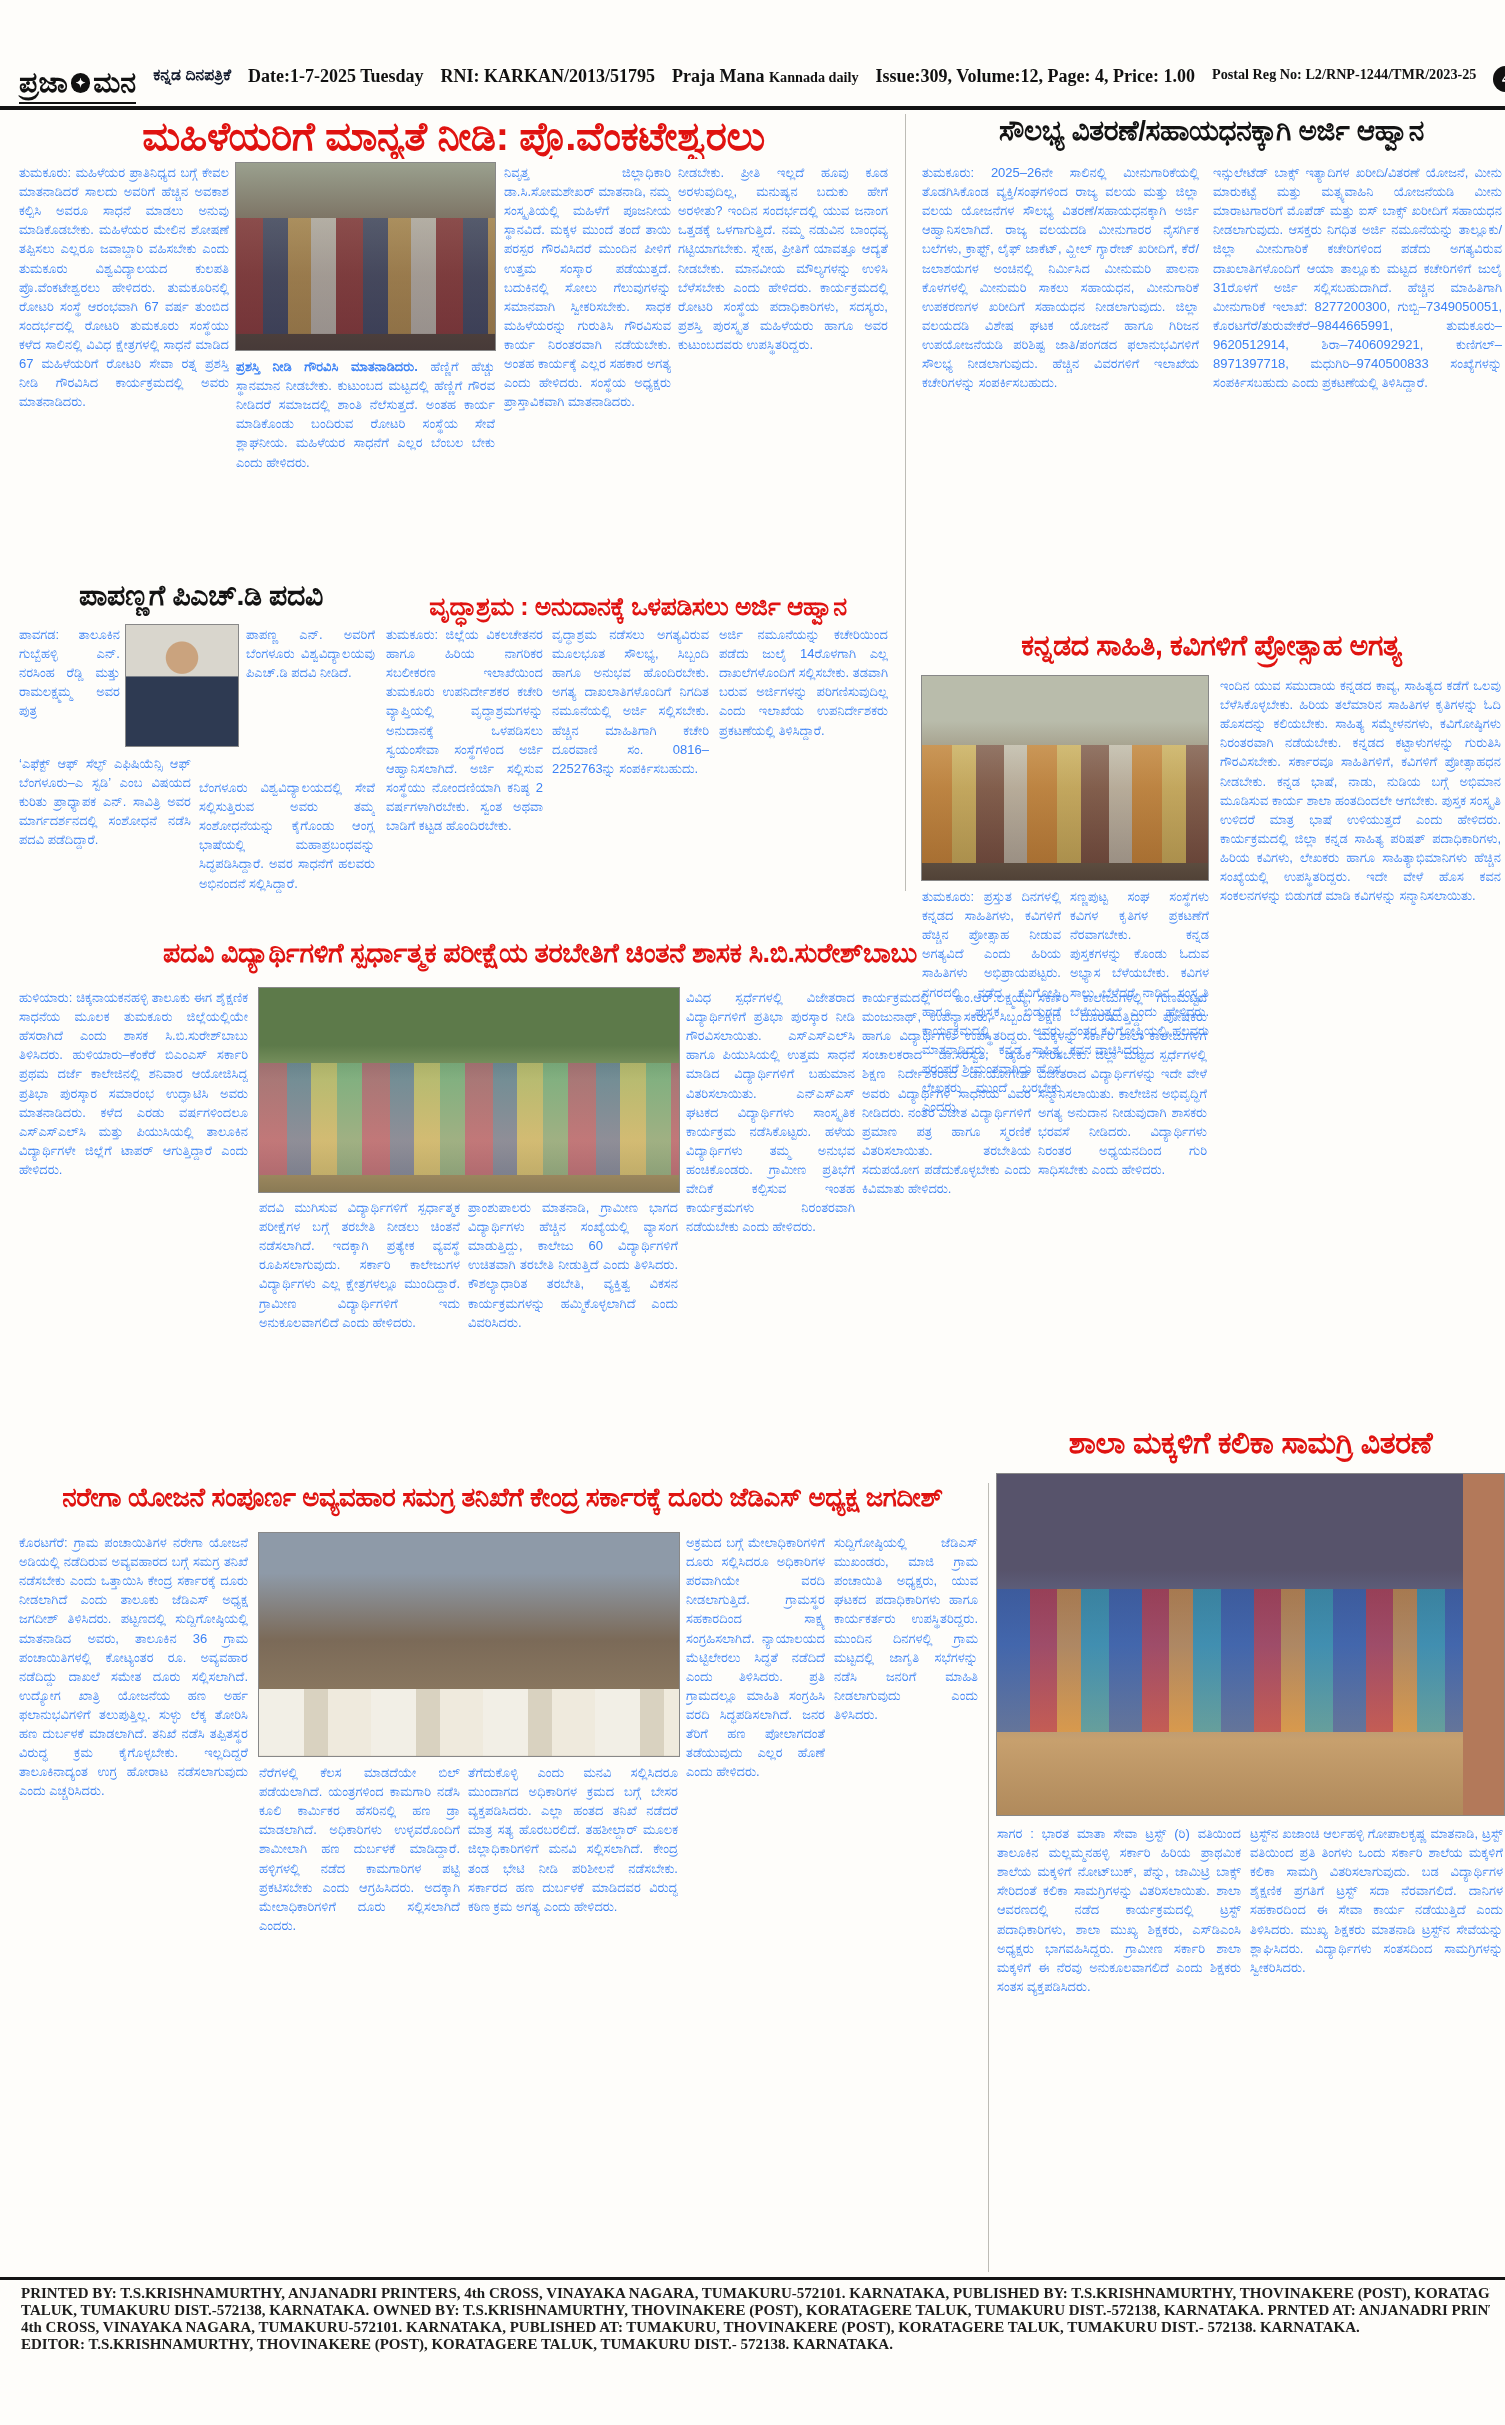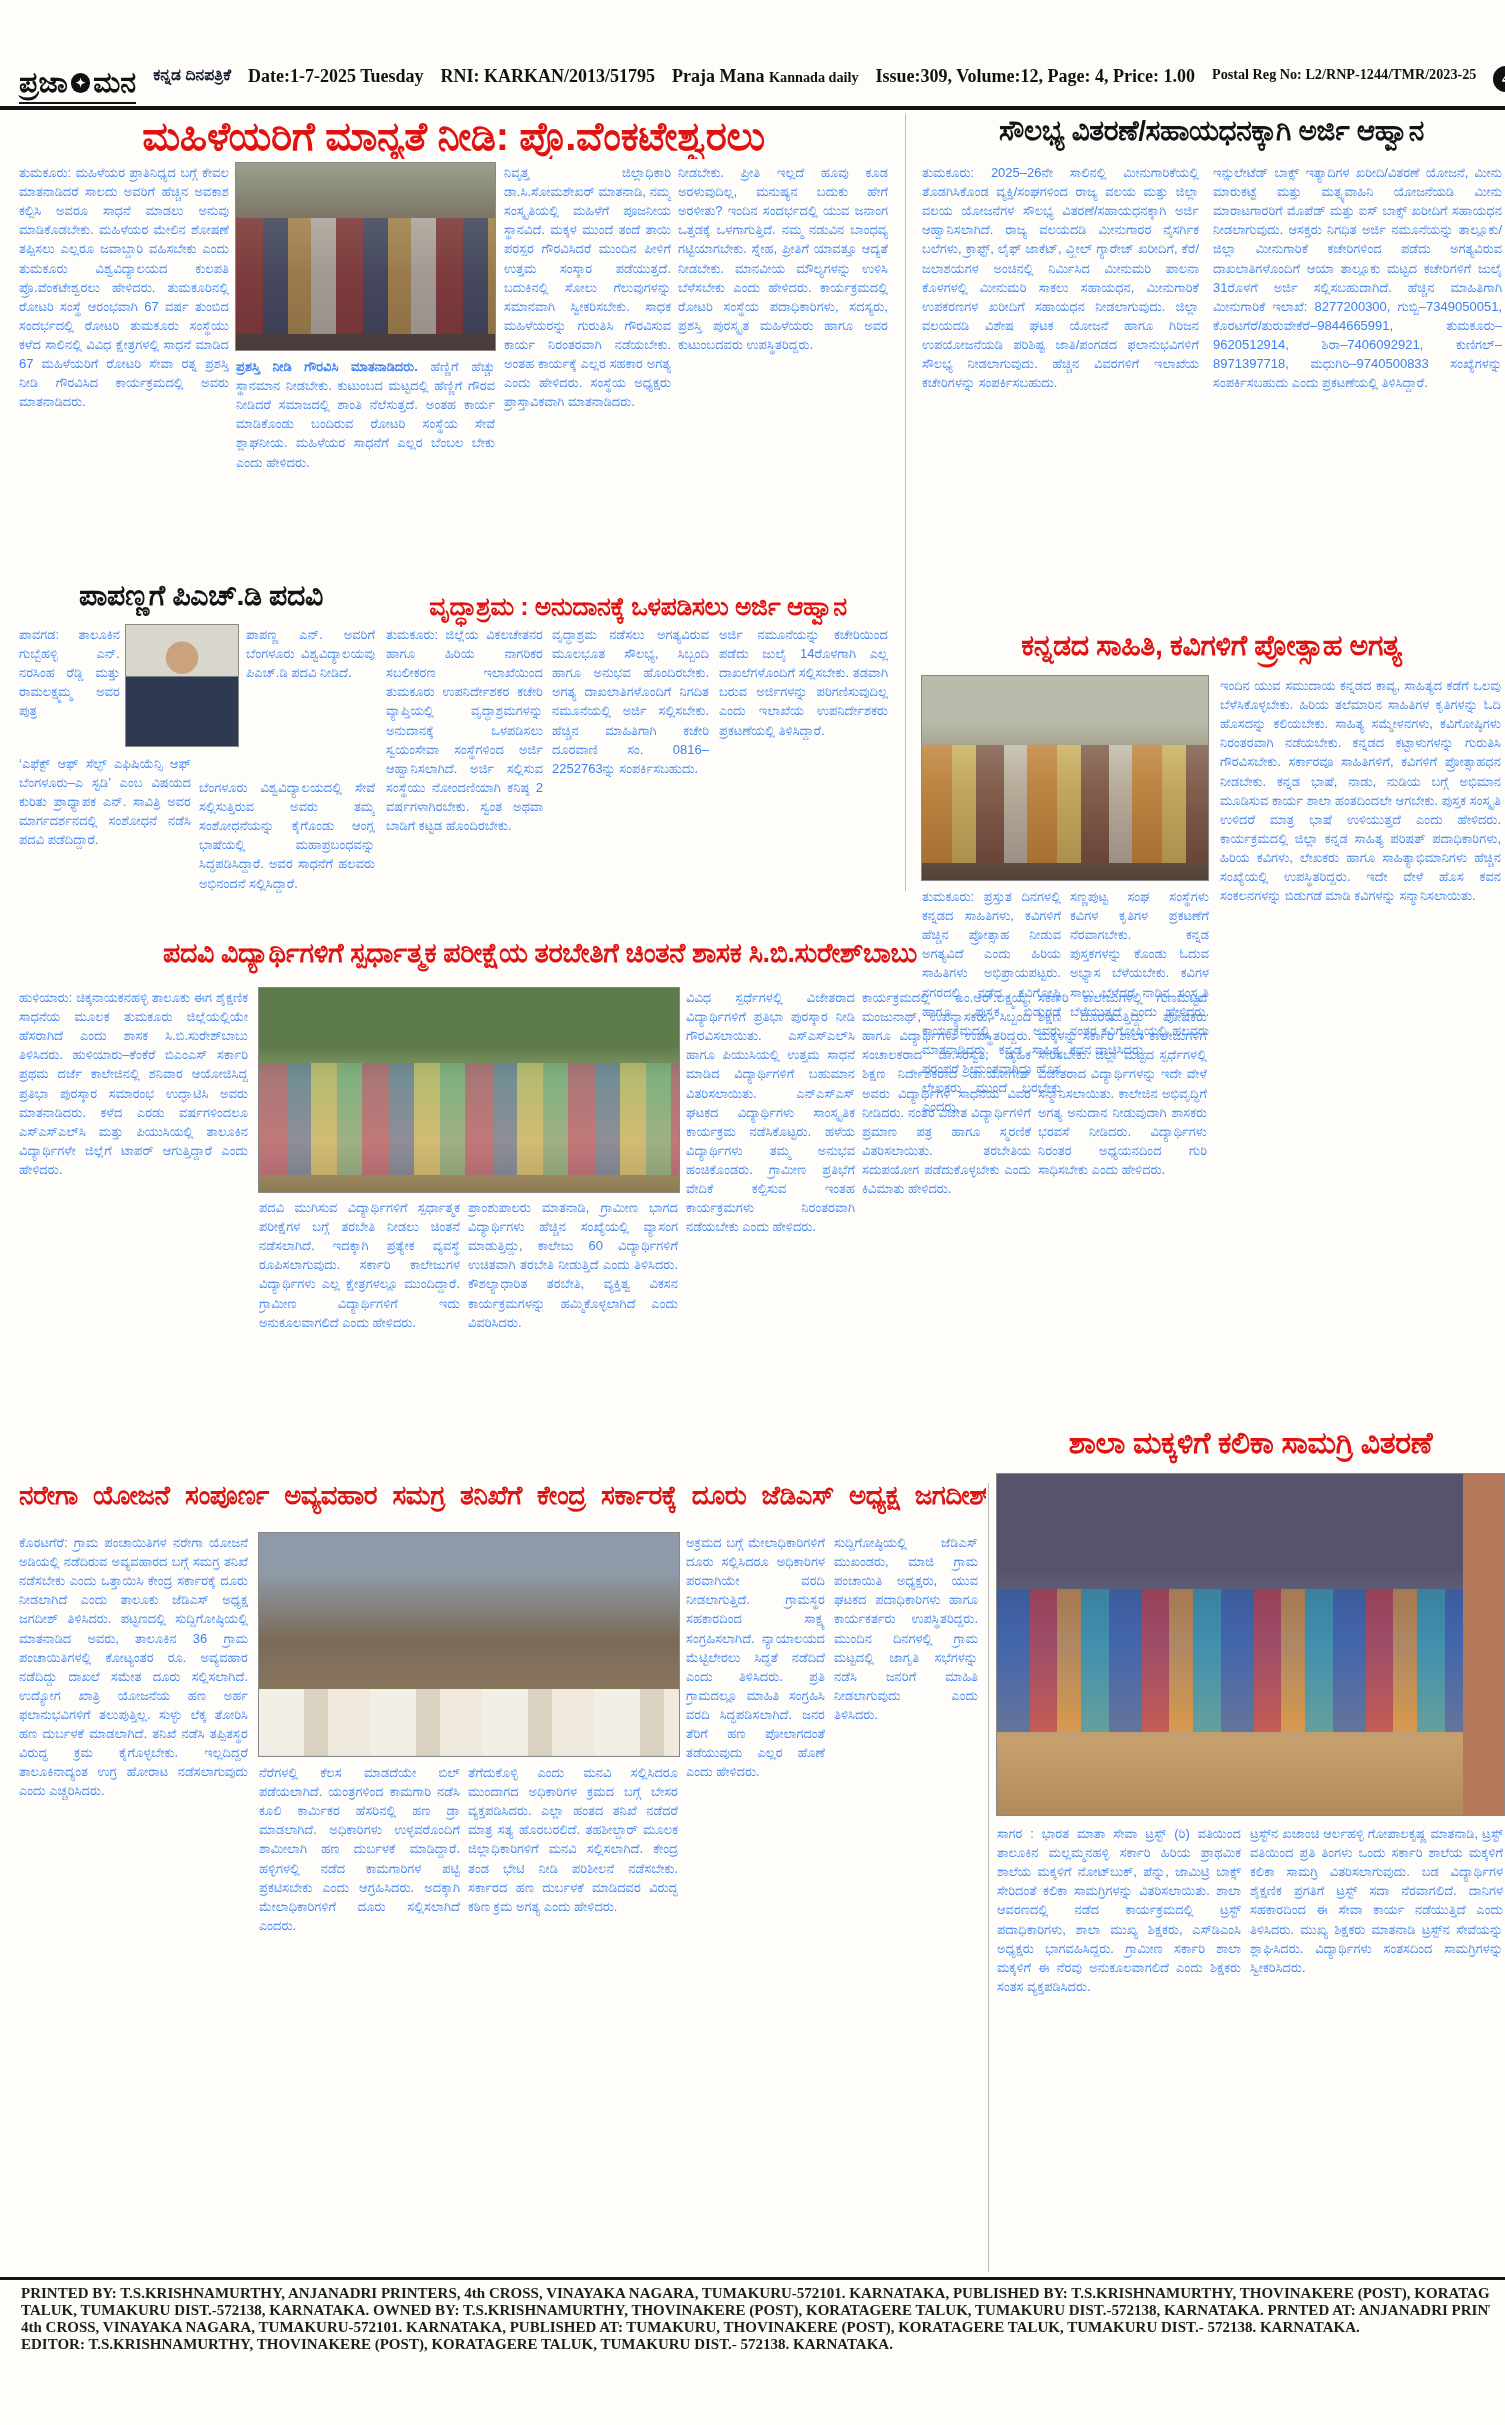--- a/index.html
+++ b/index.html
@@ -138,21 +138,21 @@
 
   <div class="photo" id="pF" style="left:259px;top:988px;width:420px;height:204px;"></div>
 
   <div class="kbody" style="left:259px;top:1198px;width:201px;height:274px;">ಪದವಿ ಮುಗಿಸುವ ವಿದ್ಯಾರ್ಥಿಗಳಿಗೆ ಸ್ಪರ್ಧಾತ್ಮಕ ಪರೀಕ್ಷೆಗಳ ಬಗ್ಗೆ ತರಬೇತಿ ನೀಡಲು ಚಿಂತನೆ ನಡೆಸಲಾಗಿದೆ. ಇದಕ್ಕಾಗಿ ಪ್ರತ್ಯೇಕ ವ್ಯವಸ್ಥೆ ರೂಪಿಸಲಾಗುವುದು. ಸರ್ಕಾರಿ ಕಾಲೇಜುಗಳ ವಿದ್ಯಾರ್ಥಿಗಳು ಎಲ್ಲ ಕ್ಷೇತ್ರಗಳಲ್ಲೂ ಮುಂದಿದ್ದಾರೆ. ಗ್ರಾಮೀಣ ವಿದ್ಯಾರ್ಥಿಗಳಿಗೆ ಇದು ಅನುಕೂಲವಾಗಲಿದೆ ಎಂದು ಹೇಳಿದರು.</div>
   <div class="kbody" style="left:468px;top:1198px;width:210px;height:274px;">ಪ್ರಾಂಶುಪಾಲರು ಮಾತನಾಡಿ, ಗ್ರಾಮೀಣ ಭಾಗದ ವಿದ್ಯಾರ್ಥಿಗಳು ಹೆಚ್ಚಿನ ಸಂಖ್ಯೆಯಲ್ಲಿ ವ್ಯಾಸಂಗ ಮಾಡುತ್ತಿದ್ದು, ಕಾಲೇಜು 60 ವಿದ್ಯಾರ್ಥಿಗಳಿಗೆ ಉಚಿತವಾಗಿ ತರಬೇತಿ ನೀಡುತ್ತಿದೆ ಎಂದು ತಿಳಿಸಿದರು. ಕೌಶಲ್ಯಾಧಾರಿತ ತರಬೇತಿ, ವ್ಯಕ್ತಿತ್ವ ವಿಕಸನ ಕಾರ್ಯಕ್ರಮಗಳನ್ನು ಹಮ್ಮಿಕೊಳ್ಳಲಾಗಿದೆ ಎಂದು ವಿವರಿಸಿದರು.</div>
 
   <div class="kbody" style="left:686px;top:988px;width:169px;height:483px;">ವಿವಿಧ ಸ್ಪರ್ಧೆಗಳಲ್ಲಿ ವಿಜೇತರಾದ ವಿದ್ಯಾರ್ಥಿಗಳಿಗೆ ಪ್ರತಿಭಾ ಪುರಸ್ಕಾರ ನೀಡಿ ಗೌರವಿಸಲಾಯಿತು. ಎಸ್‌ಎಸ್‌ಎಲ್‌ಸಿ ಹಾಗೂ ಪಿಯುಸಿಯಲ್ಲಿ ಉತ್ತಮ ಸಾಧನೆ ಮಾಡಿದ ವಿದ್ಯಾರ್ಥಿಗಳಿಗೆ ಬಹುಮಾನ ವಿತರಿಸಲಾಯಿತು. ಎನ್‌ಎಸ್‌ಎಸ್ ಘಟಕದ ವಿದ್ಯಾರ್ಥಿಗಳು ಸಾಂಸ್ಕೃತಿಕ ಕಾರ್ಯಕ್ರಮ ನಡೆಸಿಕೊಟ್ಟರು. ಹಳೆಯ ವಿದ್ಯಾರ್ಥಿಗಳು ತಮ್ಮ ಅನುಭವ ಹಂಚಿಕೊಂಡರು. ಗ್ರಾಮೀಣ ಪ್ರತಿಭೆಗೆ ವೇದಿಕೆ ಕಲ್ಪಿಸುವ ಇಂತಹ ಕಾರ್ಯಕ್ರಮಗಳು ನಿರಂತರವಾಗಿ ನಡೆಯಬೇಕು ಎಂದು ಹೇಳಿದರು.</div>
   <div class="kbody" style="left:862px;top:988px;width:169px;height:483px;">ಕಾರ್ಯಕ್ರಮದಲ್ಲಿ ಎಂ.ಆರ್.ಲಕ್ಷ್ಮಯ್ಯ, ಮಂಜುನಾಥ್, ಉಪನ್ಯಾಸಕರು, ಸಿಬ್ಬಂದಿ ಹಾಗೂ ವಿದ್ಯಾರ್ಥಿಗಳು ಉಪಸ್ಥಿತರಿದ್ದರು. ಸಂಚಾಲಕರಾದ ಡಾ.ಸರಸ್ವತಿ, ದೈಹಿಕ ಶಿಕ್ಷಣ ನಿರ್ದೇಶಕರಾದ ಡಾ.ಯೋಗೇಶ್ ಅವರು ವಿದ್ಯಾರ್ಥಿಗಳ ಸಾಧನೆಯ ವಿವರ ನೀಡಿದರು. ನಂತರ ವಿಜೇತ ವಿದ್ಯಾರ್ಥಿಗಳಿಗೆ ಪ್ರಮಾಣ ಪತ್ರ ಹಾಗೂ ಸ್ಮರಣಿಕೆ ವಿತರಿಸಲಾಯಿತು. ತರಬೇತಿಯ ಸದುಪಯೋಗ ಪಡೆದುಕೊಳ್ಳಬೇಕು ಎಂದು ಕಿವಿಮಾತು ಹೇಳಿದರು.</div>
   <div class="kbody" style="left:1038px;top:988px;width:169px;height:483px;">ಸರ್ಕಾರಿ ಕಾಲೇಜುಗಳಲ್ಲಿ ಗುಣಮಟ್ಟದ ಶಿಕ್ಷಣ ದೊರೆಯುತ್ತಿದ್ದು ಪೋಷಕರು ಮಕ್ಕಳನ್ನು ಸರ್ಕಾರಿ ಶಾಲಾ ಕಾಲೇಜುಗಳಿಗೆ ಸೇರಿಸಬೇಕು. ಜಿಲ್ಲಾ ಮಟ್ಟದ ಸ್ಪರ್ಧೆಗಳಲ್ಲಿ ವಿಜೇತರಾದ ವಿದ್ಯಾರ್ಥಿಗಳನ್ನು ಇದೇ ವೇಳೆ ಸನ್ಮಾನಿಸಲಾಯಿತು. ಕಾಲೇಜಿನ ಅಭಿವೃದ್ಧಿಗೆ ಅಗತ್ಯ ಅನುದಾನ ನೀಡುವುದಾಗಿ ಶಾಸಕರು ಭರವಸೆ ನೀಡಿದರು. ವಿದ್ಯಾರ್ಥಿಗಳು ನಿರಂತರ ಅಧ್ಯಯನದಿಂದ ಗುರಿ ಸಾಧಿಸಬೇಕು ಎಂದು ಹೇಳಿದರು.</div>
 
-  <div class="hl red" style="left:19px;top:1483px;width:967px;height:43px;font-size:26px;font-family:Liberation Mono, monospace;">ನರೇಗಾ ಯೋಜನೆ ಸಂಪೂರ್ಣ ಅವ್ಯವಹಾರ ಸಮಗ್ರ ತನಿಖೆಗೆ ಕೇಂದ್ರ ಸರ್ಕಾರಕ್ಕೆ ದೂರು ಜೆಡಿಎಸ್ ಅಧ್ಯಕ್ಷ ಜಗದೀಶ್</div>
+  <div class="hl red" style="left:19px;top:1483px;width:967px;height:43px;font-size:26px;">ನರೇಗಾ ಯೋಜನೆ ಸಂಪೂರ್ಣ ಅವ್ಯವಹಾರ ಸಮಗ್ರ ತನಿಖೆಗೆ ಕೇಂದ್ರ ಸರ್ಕಾರಕ್ಕೆ ದೂರು ಜೆಡಿಎಸ್ ಅಧ್ಯಕ್ಷ ಜಗದೀಶ್</div>
 
   <div class="kbody" style="left:19px;top:1533px;width:229px;height:738px;">ಕೊರಟಗೆರೆ: ಗ್ರಾಮ ಪಂಚಾಯಿತಿಗಳ ನರೇಗಾ ಯೋಜನೆ ಅಡಿಯಲ್ಲಿ ನಡೆದಿರುವ ಅವ್ಯವಹಾರದ ಬಗ್ಗೆ ಸಮಗ್ರ ತನಿಖೆ ನಡೆಸಬೇಕು ಎಂದು ಒತ್ತಾಯಿಸಿ ಕೇಂದ್ರ ಸರ್ಕಾರಕ್ಕೆ ದೂರು ನೀಡಲಾಗಿದೆ ಎಂದು ತಾಲೂಕು ಜೆಡಿಎಸ್ ಅಧ್ಯಕ್ಷ ಜಗದೀಶ್ ತಿಳಿಸಿದರು. ಪಟ್ಟಣದಲ್ಲಿ ಸುದ್ದಿಗೋಷ್ಠಿಯಲ್ಲಿ ಮಾತನಾಡಿದ ಅವರು, ತಾಲೂಕಿನ 36 ಗ್ರಾಮ ಪಂಚಾಯಿತಿಗಳಲ್ಲಿ ಕೋಟ್ಯಂತರ ರೂ. ಅವ್ಯವಹಾರ ನಡೆದಿದ್ದು ದಾಖಲೆ ಸಮೇತ ದೂರು ಸಲ್ಲಿಸಲಾಗಿದೆ. ಉದ್ಯೋಗ ಖಾತ್ರಿ ಯೋಜನೆಯ ಹಣ ಅರ್ಹ ಫಲಾನುಭವಿಗಳಿಗೆ ತಲುಪುತ್ತಿಲ್ಲ. ಸುಳ್ಳು ಲೆಕ್ಕ ತೋರಿಸಿ ಹಣ ದುರ್ಬಳಕೆ ಮಾಡಲಾಗಿದೆ. ತನಿಖೆ ನಡೆಸಿ ತಪ್ಪಿತಸ್ಥರ ವಿರುದ್ಧ ಕ್ರಮ ಕೈಗೊಳ್ಳಬೇಕು. ಇಲ್ಲದಿದ್ದರೆ ತಾಲೂಕಿನಾದ್ಯಂತ ಉಗ್ರ ಹೋರಾಟ ನಡೆಸಲಾಗುವುದು ಎಂದು ಎಚ್ಚರಿಸಿದರು.</div>
 
   <div class="photo" id="pG" style="left:259px;top:1533px;width:420px;height:223px;"></div>
 
   <div class="kbody" style="left:259px;top:1763px;width:201px;height:508px;">ನೆರೆಗಳಲ್ಲಿ ಕೆಲಸ ಮಾಡದೆಯೇ ಬಿಲ್ ಪಡೆಯಲಾಗಿದೆ. ಯಂತ್ರಗಳಿಂದ ಕಾಮಗಾರಿ ನಡೆಸಿ ಕೂಲಿ ಕಾರ್ಮಿಕರ ಹೆಸರಿನಲ್ಲಿ ಹಣ ಡ್ರಾ ಮಾಡಲಾಗಿದೆ. ಅಧಿಕಾರಿಗಳು ಉಳ್ಳವರೊಂದಿಗೆ ಶಾಮೀಲಾಗಿ ಹಣ ದುರ್ಬಳಕೆ ಮಾಡಿದ್ದಾರೆ. ಹಳ್ಳಿಗಳಲ್ಲಿ ನಡೆದ ಕಾಮಗಾರಿಗಳ ಪಟ್ಟಿ ಪ್ರಕಟಿಸಬೇಕು ಎಂದು ಆಗ್ರಹಿಸಿದರು. ಅದಕ್ಕಾಗಿ ಮೇಲಾಧಿಕಾರಿಗಳಿಗೆ ದೂರು ಸಲ್ಲಿಸಲಾಗಿದೆ ಎಂದರು.</div>
   <div class="kbody" style="left:468px;top:1763px;width:210px;height:508px;">ತೆಗೆದುಕೊಳ್ಳಿ ಎಂದು ಮನವಿ ಸಲ್ಲಿಸಿದರೂ ಮುಂದಾಗದ ಅಧಿಕಾರಿಗಳ ಕ್ರಮದ ಬಗ್ಗೆ ಬೇಸರ ವ್ಯಕ್ತಪಡಿಸಿದರು. ಎಲ್ಲಾ ಹಂತದ ತನಿಖೆ ನಡೆದರೆ ಮಾತ್ರ ಸತ್ಯ ಹೊರಬರಲಿದೆ. ತಹಶೀಲ್ದಾರ್ ಮೂಲಕ ಜಿಲ್ಲಾಧಿಕಾರಿಗಳಿಗೆ ಮನವಿ ಸಲ್ಲಿಸಲಾಗಿದೆ. ಕೇಂದ್ರ ತಂಡ ಭೇಟಿ ನೀಡಿ ಪರಿಶೀಲನೆ ನಡೆಸಬೇಕು. ಸರ್ಕಾರದ ಹಣ ದುರ್ಬಳಕೆ ಮಾಡಿದವರ ವಿರುದ್ಧ ಕಠಿಣ ಕ್ರಮ ಅಗತ್ಯ ಎಂದು ಹೇಳಿದರು.</div>
 
   <div class="kbody" style="left:686px;top:1533px;width:139px;height:738px;">ಅಕ್ರಮದ ಬಗ್ಗೆ ಮೇಲಾಧಿಕಾರಿಗಳಿಗೆ ದೂರು ಸಲ್ಲಿಸಿದರೂ ಅಧಿಕಾರಿಗಳ ಪರವಾಗಿಯೇ ವರದಿ ನೀಡಲಾಗುತ್ತಿದೆ. ಗ್ರಾಮಸ್ಥರ ಸಹಕಾರದಿಂದ ಸಾಕ್ಷ್ಯ ಸಂಗ್ರಹಿಸಲಾಗಿದೆ. ನ್ಯಾಯಾಲಯದ ಮೆಟ್ಟಿಲೇರಲು ಸಿದ್ಧತೆ ನಡೆದಿದೆ ಎಂದು ತಿಳಿಸಿದರು. ಪ್ರತಿ ಗ್ರಾಮದಲ್ಲೂ ಮಾಹಿತಿ ಸಂಗ್ರಹಿಸಿ ವರದಿ ಸಿದ್ಧಪಡಿಸಲಾಗಿದೆ. ಜನರ ತೆರಿಗೆ ಹಣ ಪೋಲಾಗದಂತೆ ತಡೆಯುವುದು ಎಲ್ಲರ ಹೊಣೆ ಎಂದು ಹೇಳಿದರು.</div>
   <div class="kbody" style="left:834px;top:1533px;width:144px;height:738px;">ಸುದ್ದಿಗೋಷ್ಠಿಯಲ್ಲಿ ಜೆಡಿಎಸ್ ಮುಖಂಡರು, ಮಾಜಿ ಗ್ರಾಮ ಪಂಚಾಯಿತಿ ಅಧ್ಯಕ್ಷರು, ಯುವ ಘಟಕದ ಪದಾಧಿಕಾರಿಗಳು ಹಾಗೂ ಕಾರ್ಯಕರ್ತರು ಉಪಸ್ಥಿತರಿದ್ದರು. ಮುಂದಿನ ದಿನಗಳಲ್ಲಿ ಗ್ರಾಮ ಮಟ್ಟದಲ್ಲಿ ಜಾಗೃತಿ ಸಭೆಗಳನ್ನು ನಡೆಸಿ ಜನರಿಗೆ ಮಾಹಿತಿ ನೀಡಲಾಗುವುದು ಎಂದು ತಿಳಿಸಿದರು.</div>

